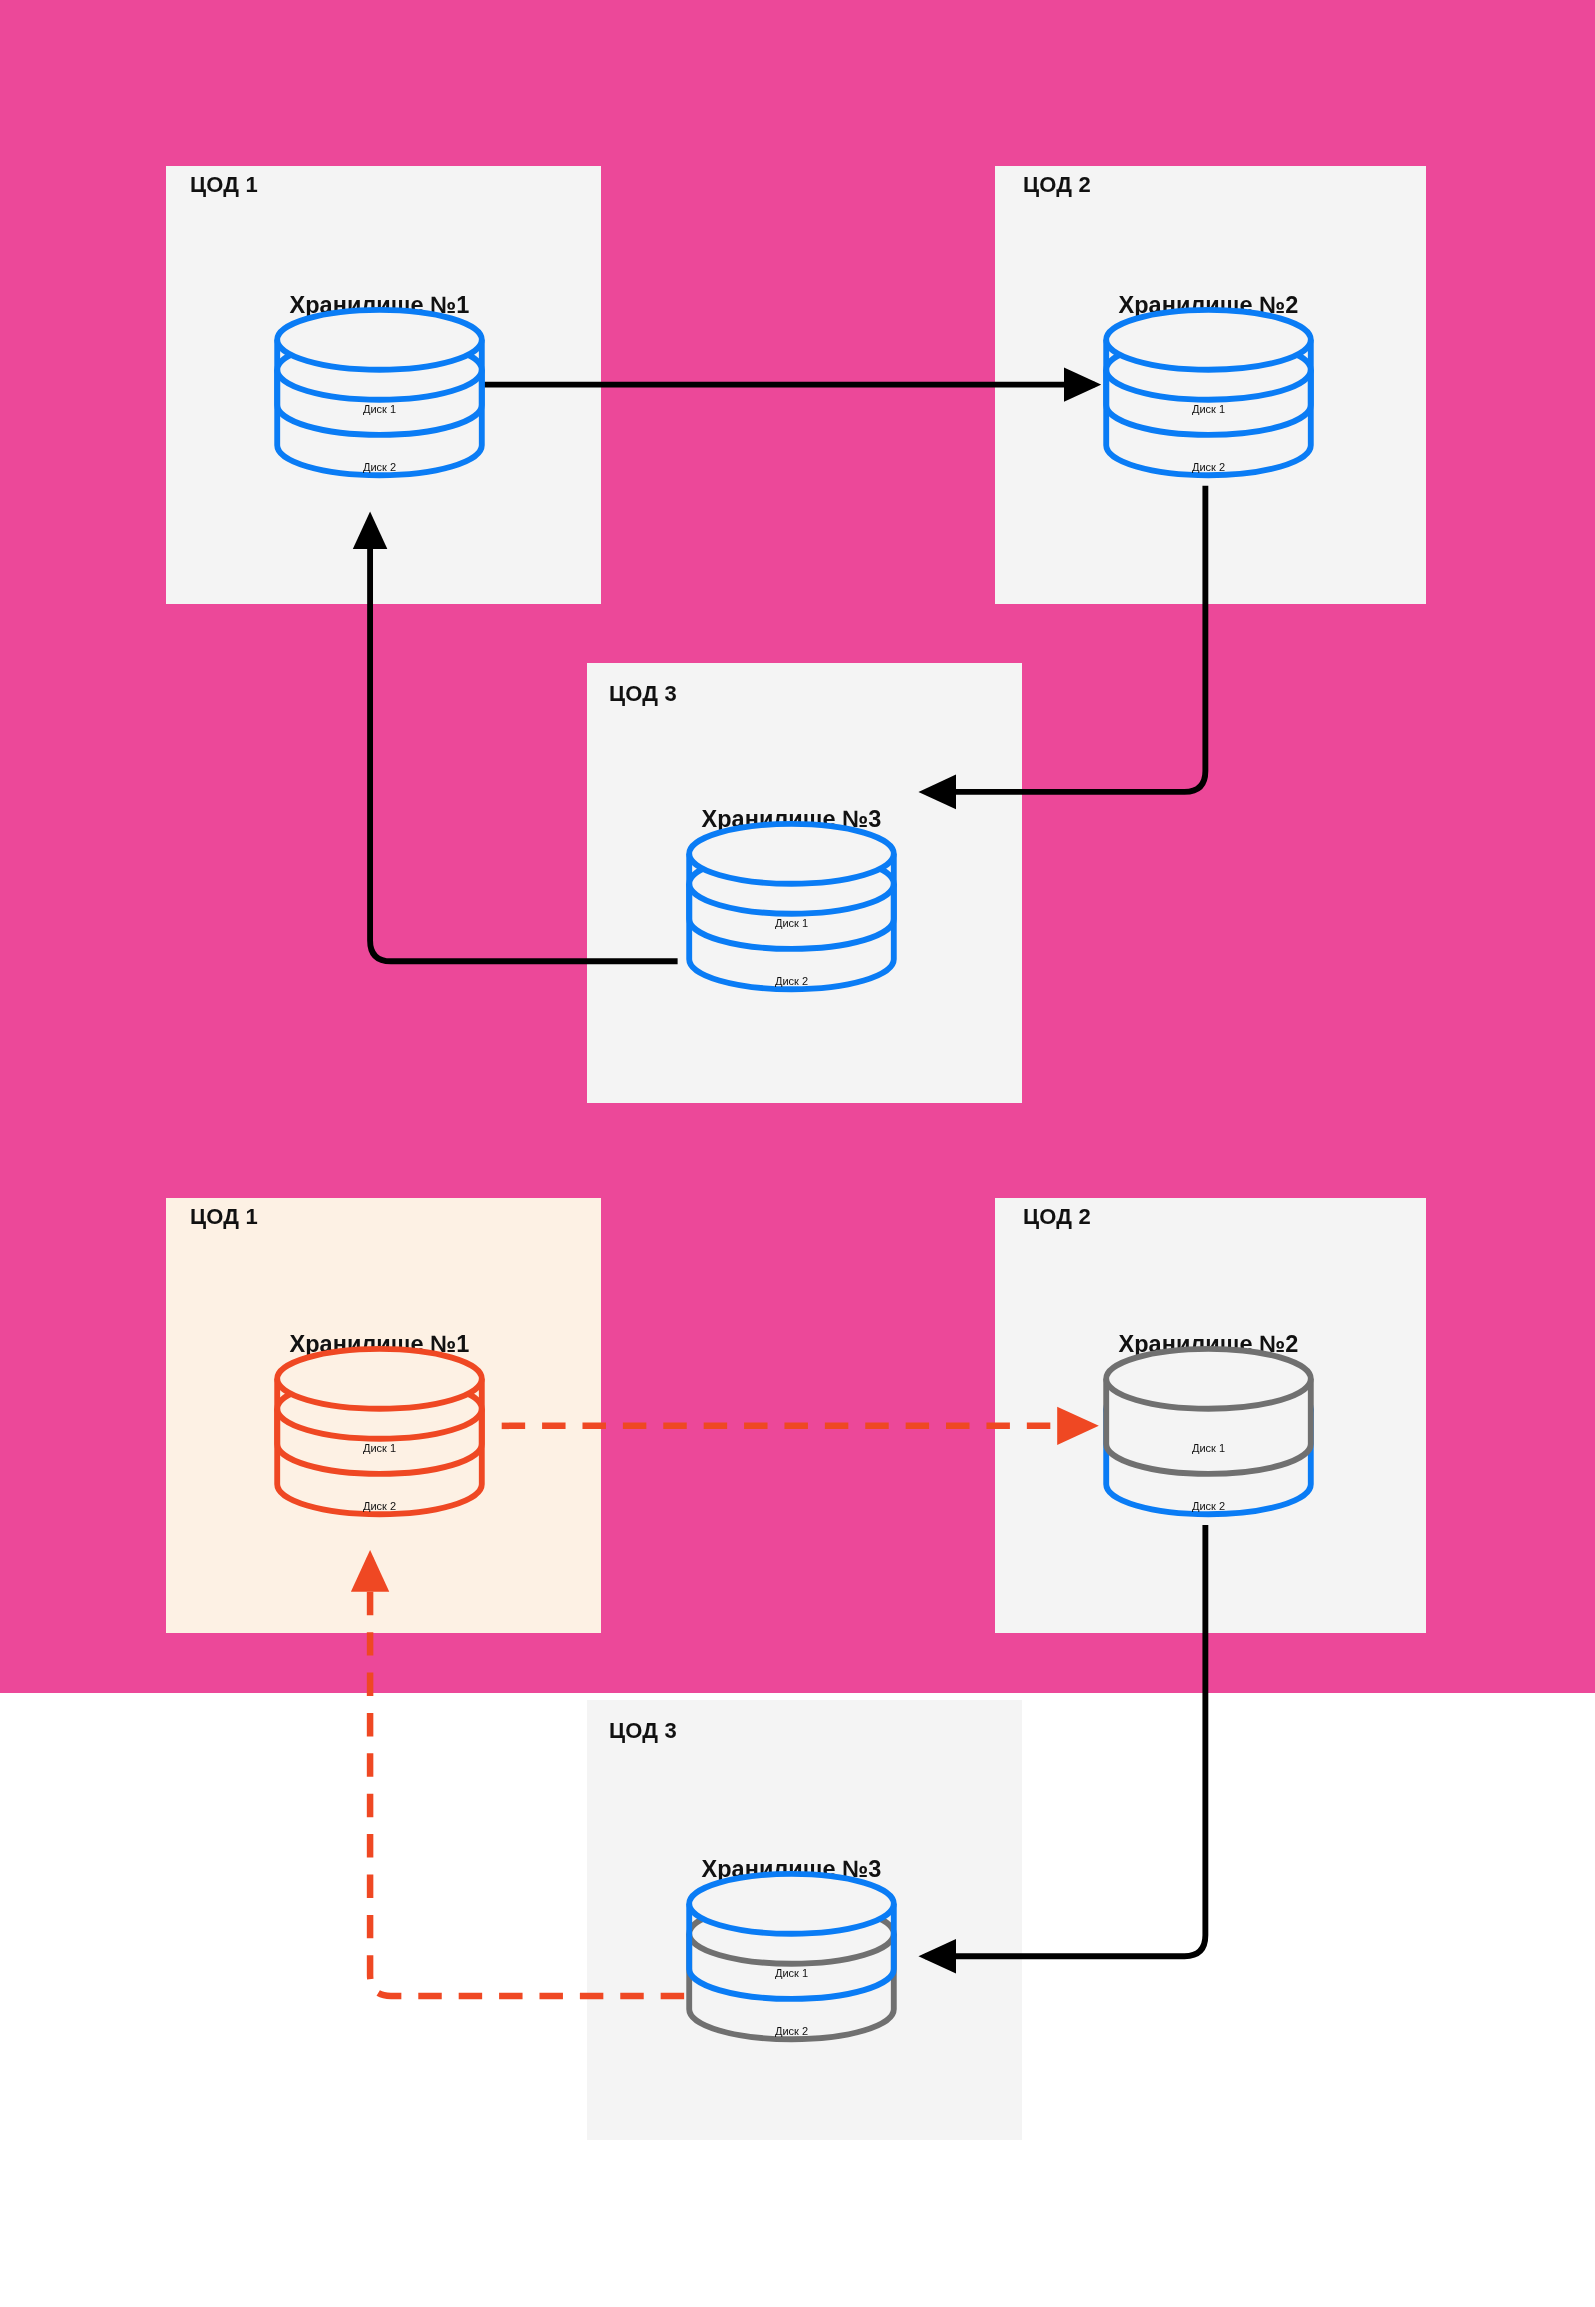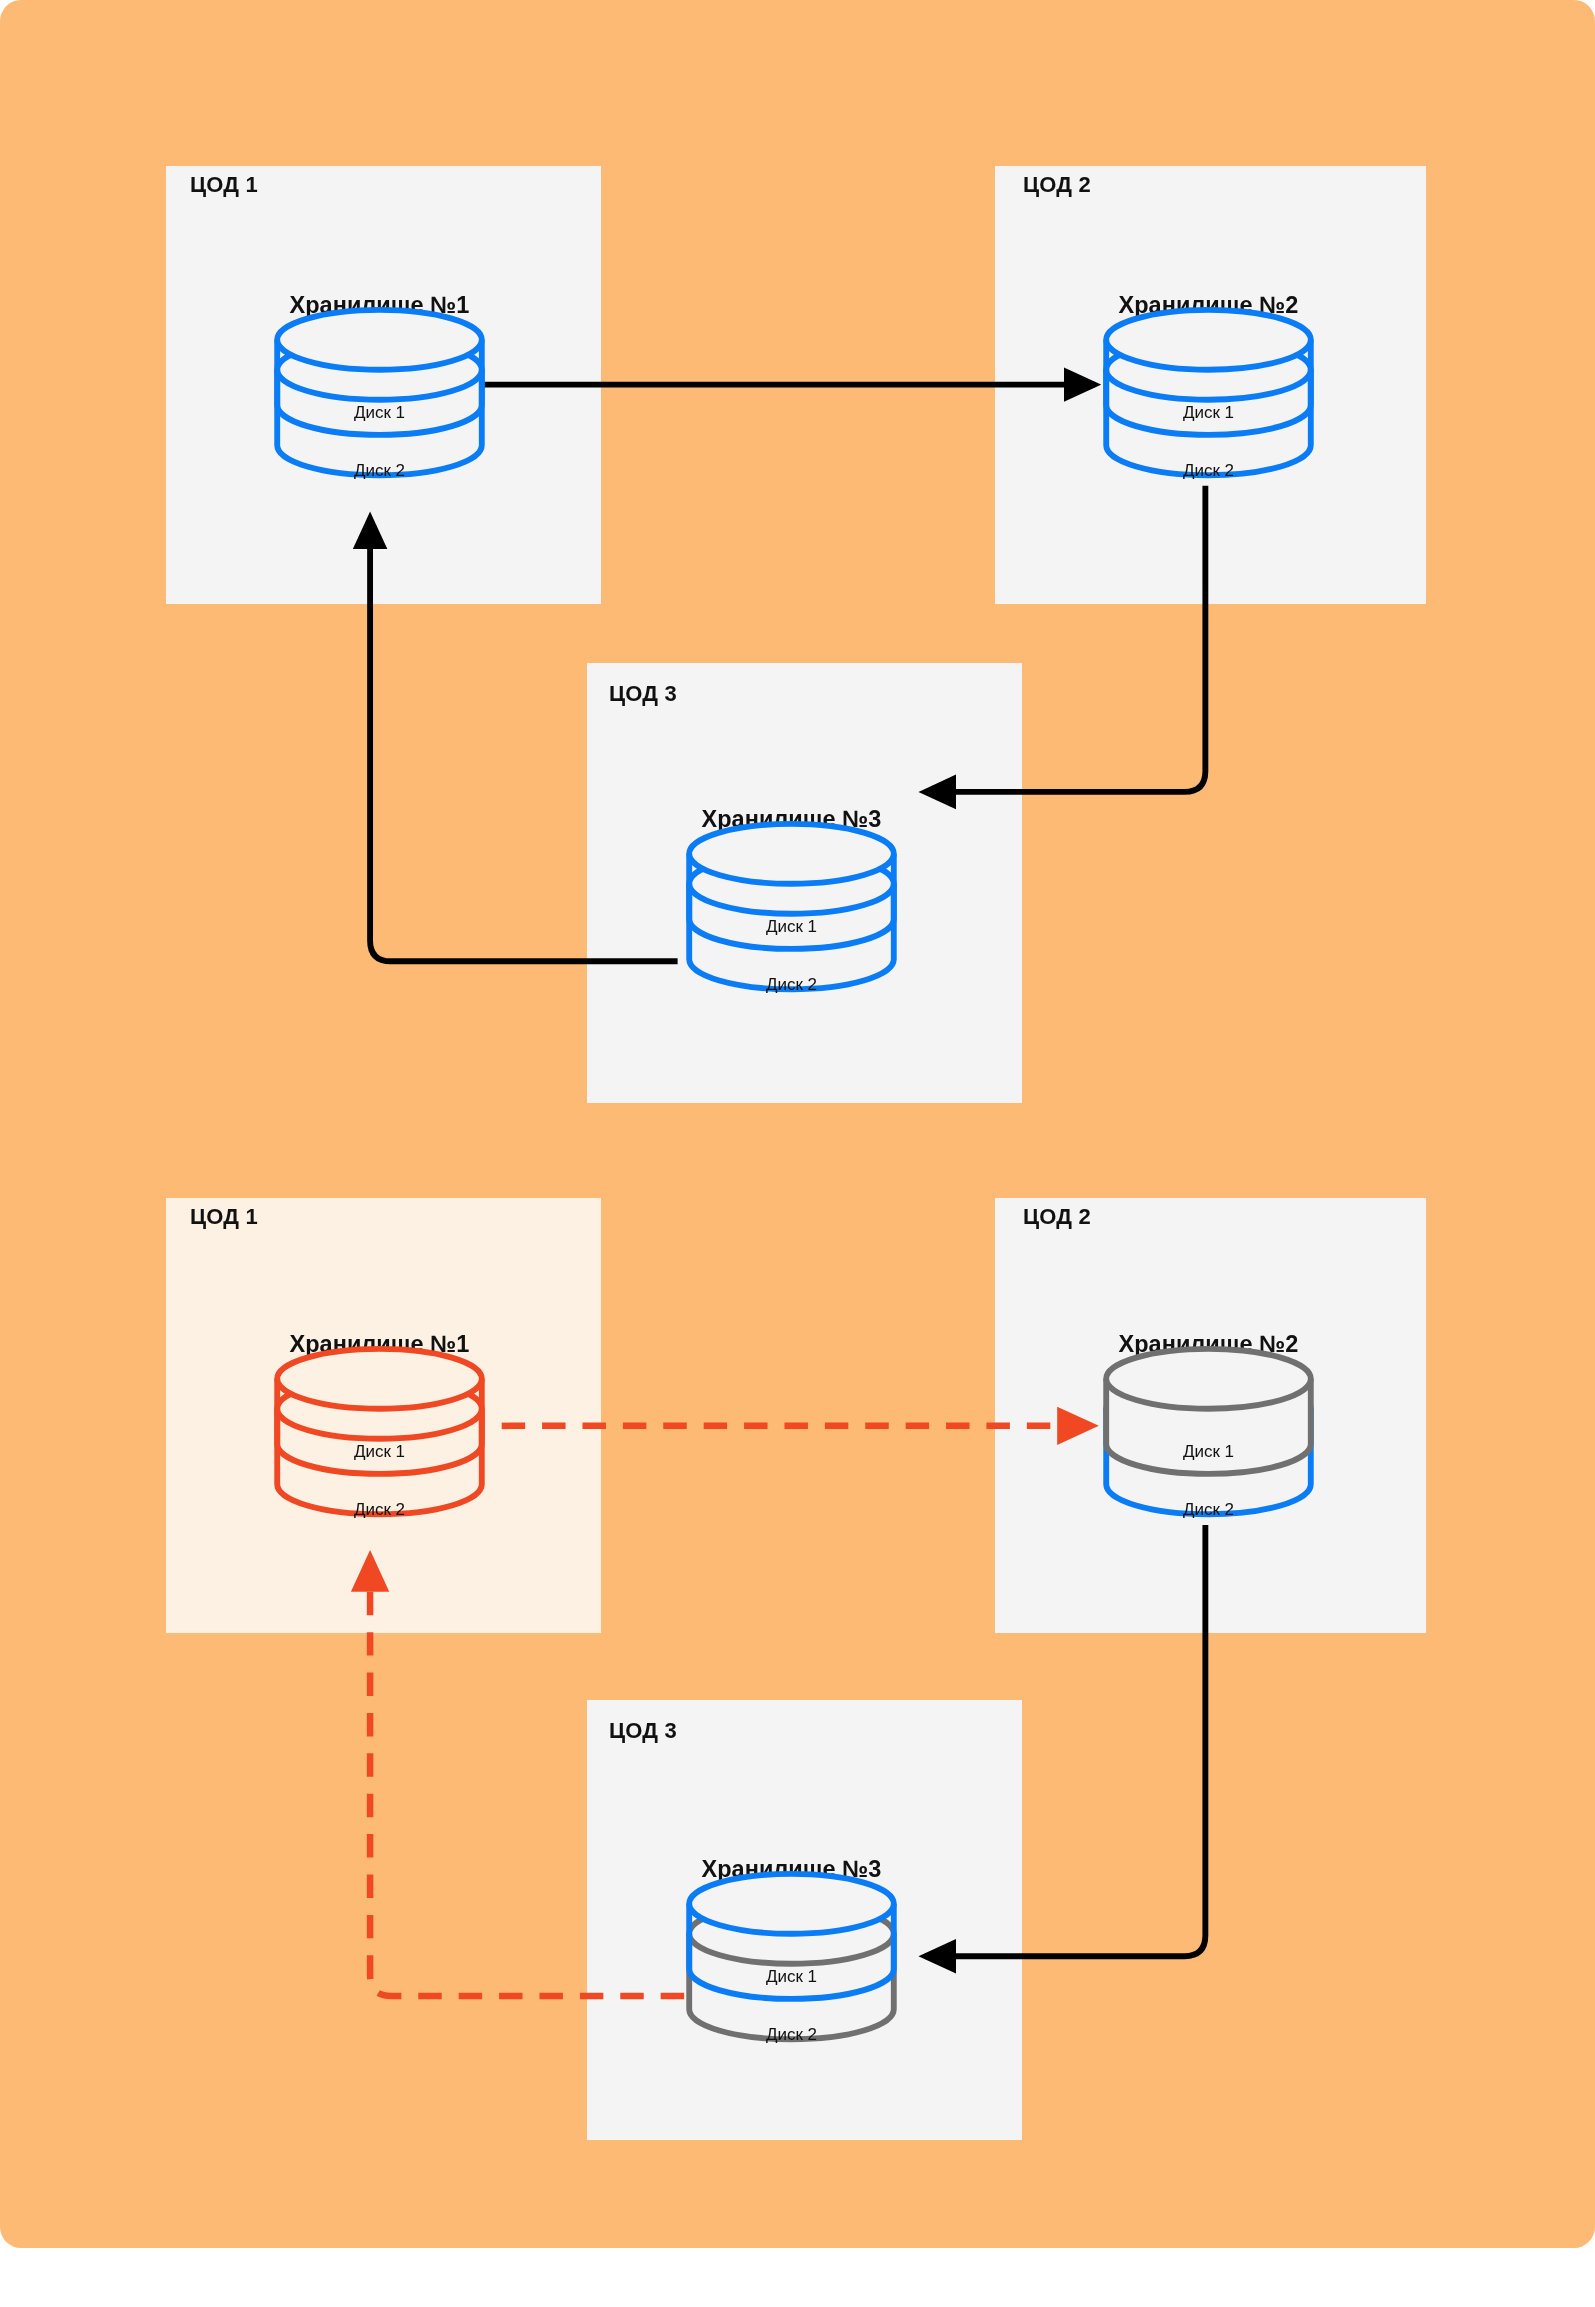--- a/index.html
+++ b/index.html
@@ -2,21 +2,21 @@
 <html style="font-size:10.4px"><head>
 <meta charset="utf-8">
 <style>
   html,body{margin:0;padding:0;background:#ffffff;}
   body{
     width:1595px;height:2307px;
     font-family:"Liberation Sans","DejaVu Sans",sans-serif;
     -webkit-font-smoothing:antialiased;
     overflow:hidden;
   }
-  #stage{position:relative;width:1595px;height:2248px;background:#fdba74;border-radius:21px;}
+  #stage{position:relative;width:1595px;height:1693px;background:#ec4899;}
   svg.layer{position:absolute;left:0;top:0;width:1595px;height:2307px;overflow:visible;}
 
   
   .panel{position:absolute;background:#f4f4f4;}
   .panel.warn{background:#fdf1e4;}
   .panel-title{
     position:absolute;
     font-weight:700;
     font-size:22px;
     letter-spacing:0.2px;
@@ -33,21 +33,21 @@
     white-space:nowrap;
     font-size:23.5px;
     color:#111111;
     font-weight:700;
   }
   .disk-label{
     position:absolute;
     left:50%;
     transform:translateX(-50%);
     white-space:nowrap;
-    font-size:17px;
+    font-size:11px;
     color:#111111;
     font-weight:400;
   }
 </style>
 </head>
 <body>
 
 <div id="stage">
 
   <div class="panel" style="left:166px;top:166px;width:435px;height:438px;"></div>

